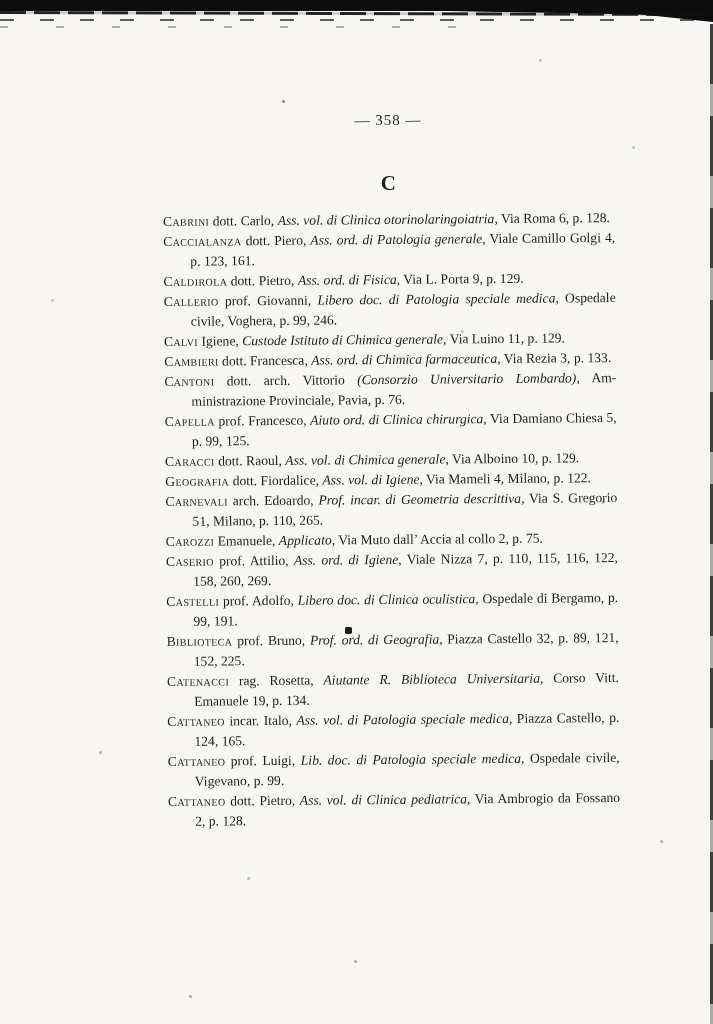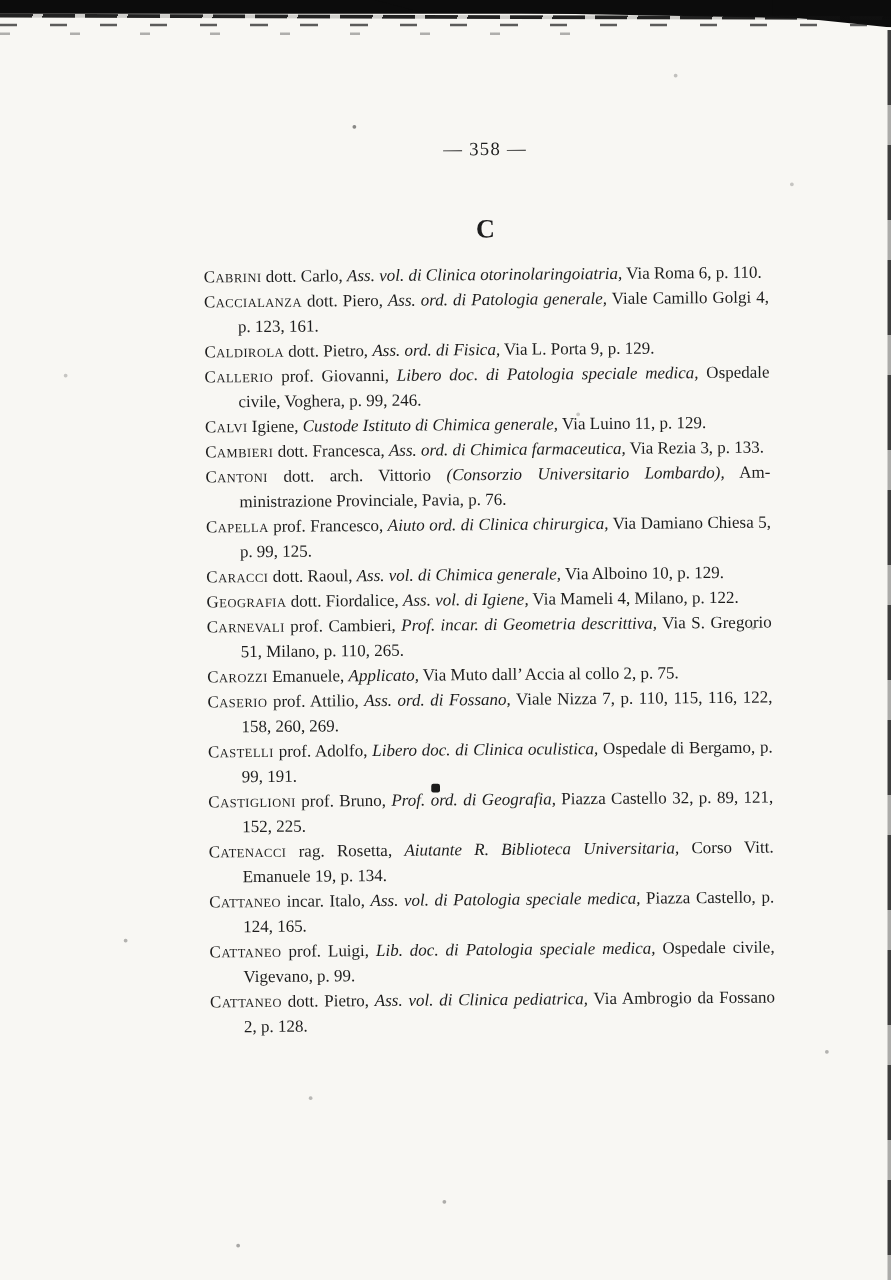--- a/index.html
+++ b/index.html
@@ -65,35 +65,35 @@
   <div class="streak-a"></div>
   <div class="streak-b"></div>
   <div class="streak-c"></div>
   <div class="edge-right"></div>
   <div class="specks"></div>
 
   <div class="content">
     <div class="page-number">— 358 —</div>
     <div class="section-letter">C</div>
     <div class="entries">
-        <div class="entry"><span class="sc">Cabrini</span><span class="r"> dott. Carlo, </span><span class="i">Ass. vol. di Clinica otorinolaringoiatria,</span><span class="r"> Via Roma 6, p. 110.</span></div>
+        <div class="entry"><span class="sc">Cabrini</span><span class="r"> dott. Carlo, </span><span class="i">Ass. vol. di Clinica otorinolaringoiatria,</span><span class="r"> Via Roma 6, p. 128.</span></div>
         <div class="entry"><span class="sc">Caccialanza</span><span class="r"> dott. Piero, </span><span class="i">Ass. ord. di Patologia generale,</span><span class="r"> Viale Ca­millo Golgi 4, p. 123, 161.</span></div>
         <div class="entry"><span class="sc">Caldirola</span><span class="r"> dott. Pietro, </span><span class="i">Ass. ord. di Fisica,</span><span class="r"> Via L. Porta 9, p. 129.</span></div>
         <div class="entry"><span class="sc">Callerio</span><span class="r"> prof. Giovanni, </span><span class="i">Libero doc. di Patologia speciale medica,</span><span class="r"> Ospedale civile, Voghera, p. 99, 246.</span></div>
         <div class="entry"><span class="sc">Calvi</span><span class="r"> Igiene, </span><span class="i">Custode Istituto di Chimica generale,</span><span class="r"> Via Luino 11, p. 129.</span></div>
         <div class="entry"><span class="sc">Cambieri</span><span class="r"> dott. Francesca, </span><span class="i">Ass. ord. di Chimica farmaceutica,</span><span class="r"> Via Rezia 3, p. 133.</span></div>
         <div class="entry"><span class="sc">Cantoni</span><span class="r"> dott. arch. Vittorio </span><span class="i">(Consorzio Universitario Lombardo),</span><span class="r"> Am­ministrazione Provinciale, Pavia, p. 76.</span></div>
         <div class="entry"><span class="sc">Capella</span><span class="r"> prof. Francesco, </span><span class="i">Aiuto ord. di Clinica chirurgica,</span><span class="r"> Via Da­miano Chiesa 5, p. 99, 125.</span></div>
         <div class="entry"><span class="sc">Caracci</span><span class="r"> dott. Raoul, </span><span class="i">Ass. vol. di Chimica generale,</span><span class="r"> Via Alboino 10, p. 129.</span></div>
         <div class="entry"><span class="sc">Geografia</span><span class="r"> dott. Fiordalice, </span><span class="i">Ass. vol. di Igiene,</span><span class="r"> Via Mameli 4, Mi­lano, p. 122.</span></div>
-        <div class="entry"><span class="sc">Carnevali</span><span class="r"> prof. Cambieri, </span><span class="i">Prof. incar. di Geometria descrittiva,</span><span class="r"> Via S. Gregorio 51, Milano, p. 110, 265.</span></div>
+        <div class="entry"><span class="sc">Carnevali</span><span class="r"> arch. Edoardo, </span><span class="i">Prof. incar. di Geometria descrittiva,</span><span class="r"> Via S. Gregorio 51, Milano, p. 110, 265.</span></div>
         <div class="entry"><span class="sc">Carozzi</span><span class="r"> Emanuele, </span><span class="i">Applicato,</span><span class="r"> Via Muto dall’ Accia al collo 2, p. 75.</span></div>
-        <div class="entry"><span class="sc">Caserio</span><span class="r"> prof. Attilio, </span><span class="i">Ass. ord. di Fossano,</span><span class="r"> Viale Nizza 7, p. 110, 115, 116, 122, 158, 260, 269.</span></div>
+        <div class="entry"><span class="sc">Caserio</span><span class="r"> prof. Attilio, </span><span class="i">Ass. ord. di Igiene,</span><span class="r"> Viale Nizza 7, p. 110, 115, 116, 122, 158, 260, 269.</span></div>
         <div class="entry"><span class="sc">Castelli</span><span class="r"> prof. Adolfo, </span><span class="i">Libero doc. di Clinica oculistica,</span><span class="r"> Ospedale di Bergamo, p. 99, 191.</span></div>
-        <div class="entry"><span class="sc">Castiglioni</span><span class="r"> prof. Bruno, </span><span class="i">Prof. ord. di Geografia,</span><span class="r"> Piazza Castello 32, p. 89, 121, 152, 225.</span></div>
+        <div class="entry"><span class="sc">Biblioteca</span><span class="r"> prof. Bruno, </span><span class="i">Prof. ord. di Geografia,</span><span class="r"> Piazza Castello 32, p. 89, 121, 152, 225.</span></div>
         <div class="entry"><span class="sc">Catenacci</span><span class="r"> rag. Rosetta, </span><span class="i">Aiutante R. Biblioteca Universitaria,</span><span class="r"> Corso Vitt. Emanuele 19, p. 134.</span></div>
         <div class="entry"><span class="sc">Cattaneo</span><span class="r"> incar. Italo, </span><span class="i">Ass. vol. di Patologia speciale medica,</span><span class="r"> Piazza Castello, p. 124, 165.</span></div>
         <div class="entry"><span class="sc">Cattaneo</span><span class="r"> prof. Luigi, </span><span class="i">Lib. doc. di Patologia speciale medica,</span><span class="r"> Ospedale civile, Vigevano, p. 99.</span></div>
         <div class="entry"><span class="sc">Cattaneo</span><span class="r"> dott. Pietro, </span><span class="i">Ass. vol. di Clinica pediatrica,</span><span class="r"> Via Ambrogio da Fossano 2, p. 128.</span></div>
       </div>
   </div>
 
 </div>
 
 </body></html>

